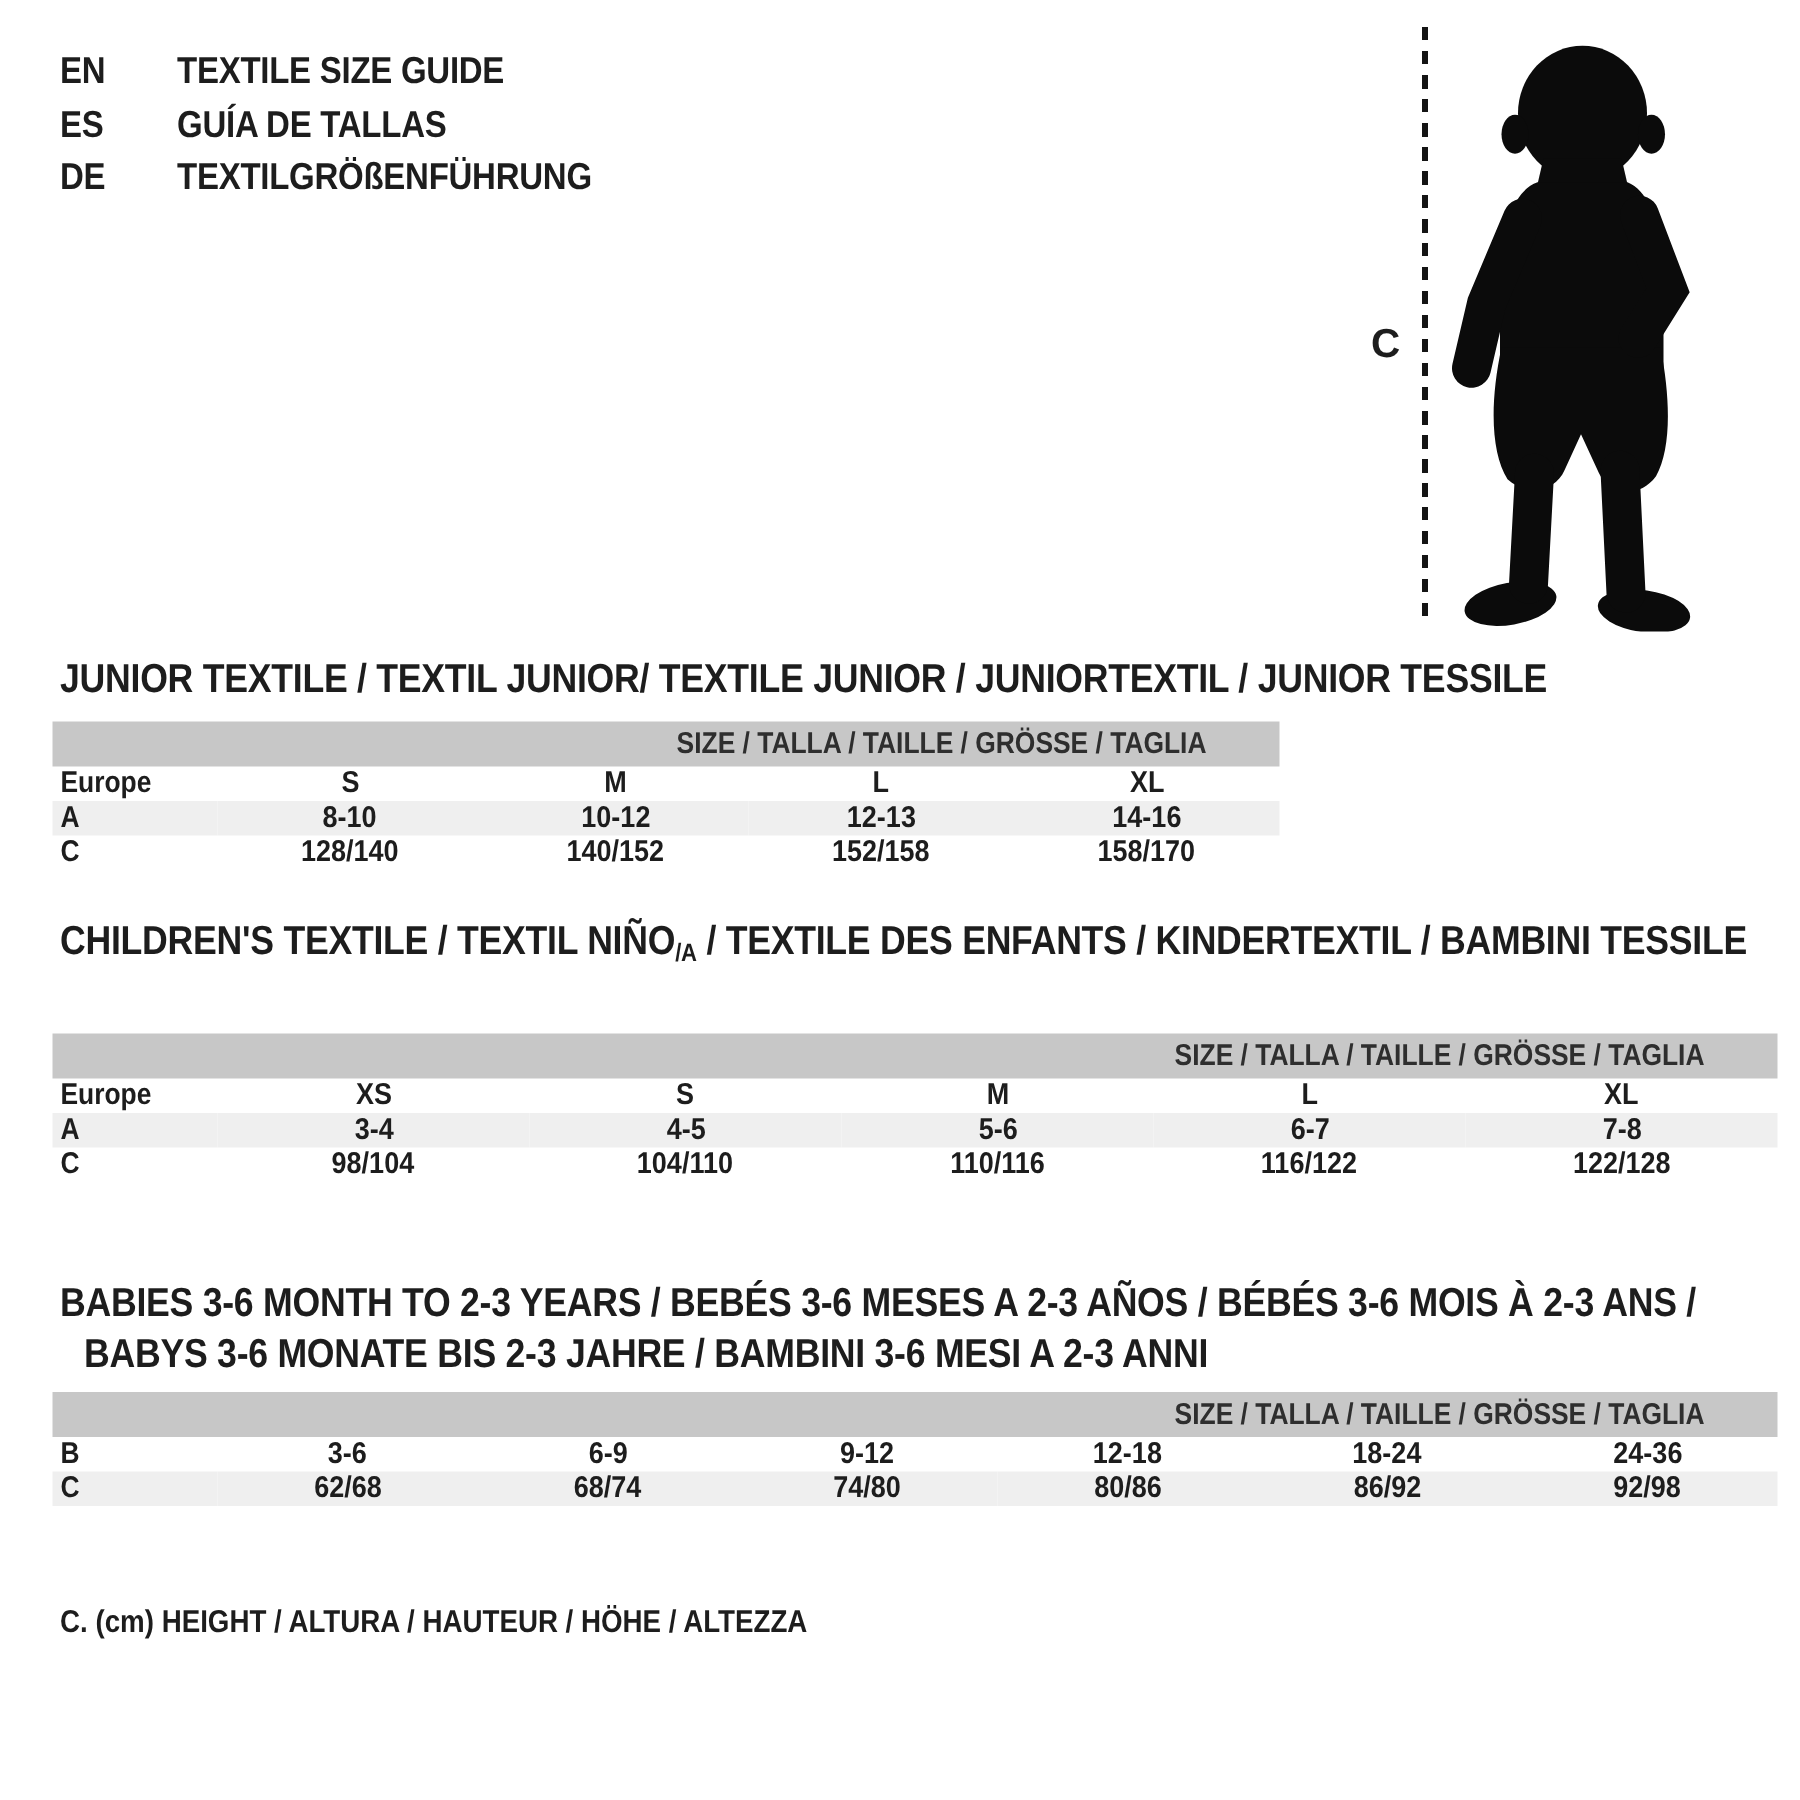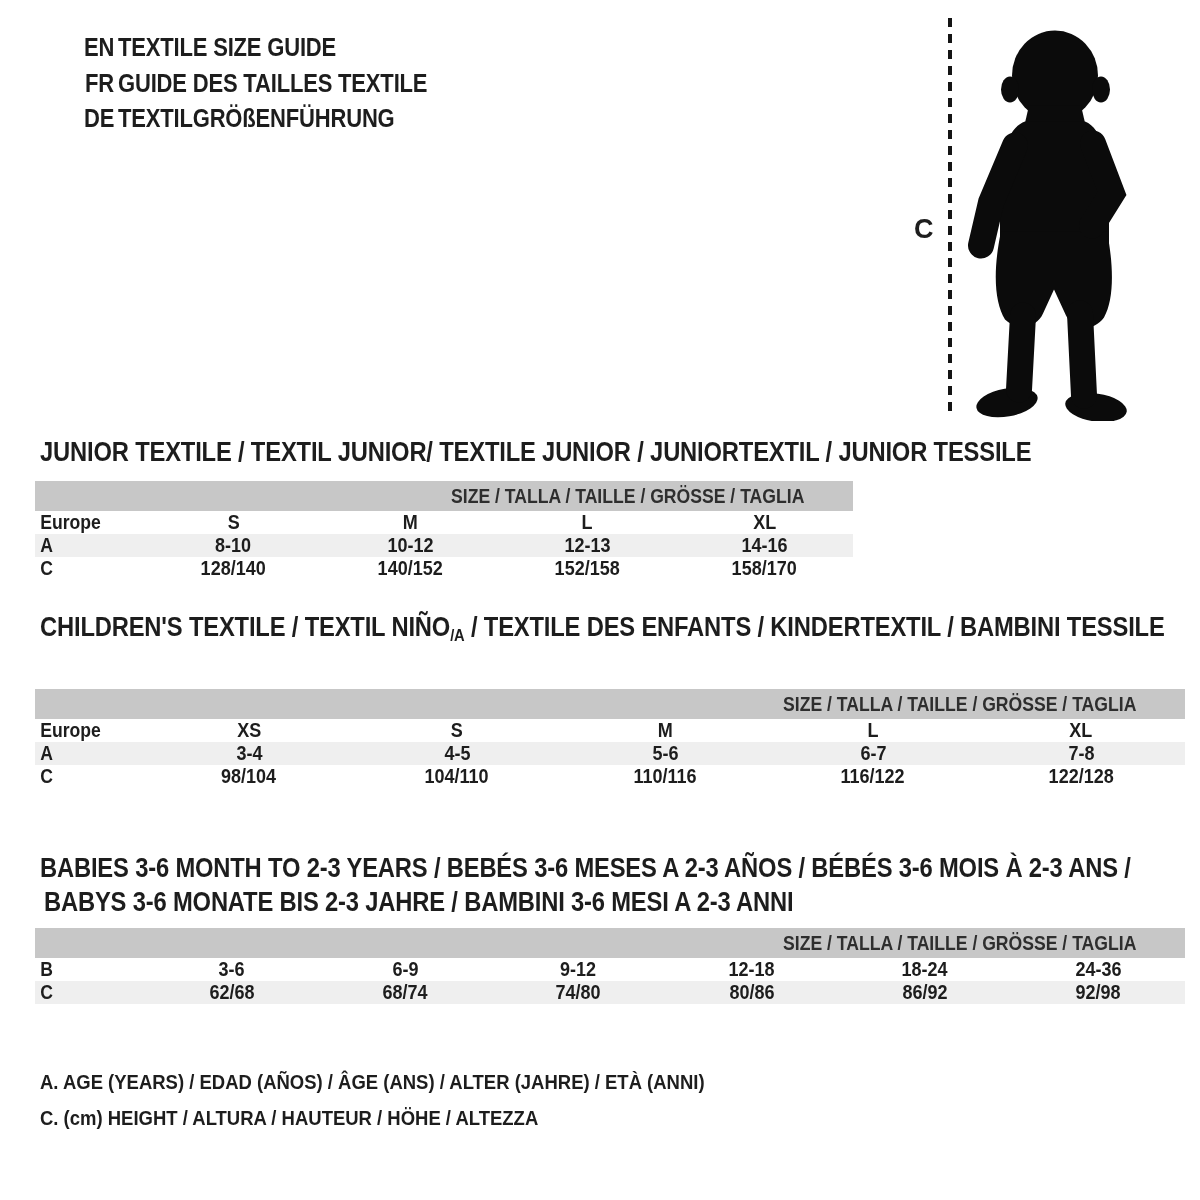--- a/index.html
+++ b/index.html
@@ -11,21 +11,21 @@
     font-family:"Liberation Sans","DejaVu Sans",sans-serif;
     font-weight:bold;
   }
   .abs { position:absolute; }
   
   .cx  { display:inline-block; transform:scaleX(0.88); transform-origin:0 50%; white-space:nowrap; }
   .cxc { display:inline-block; transform:scaleX(0.90); transform-origin:50% 50%; white-space:nowrap; }
 
   
   .lang-row { display:flex; height:35.5px; align-items:center; font-size:25px; letter-spacing:-0.2px; }
-  .lang-code { width:78px; flex:0 0 78px;text-align:right; }
+  .lang-code { width:78px; flex:0 0 78px; }
 
   
   .measure-line {
     width:4px; height:400px;
     background:repeating-linear-gradient(180deg,#141414 0 9px,transparent 9px 16px);
   }
   .measure-label { font-size:27px; }
 
   
   .sec-title { font-size:27px; letter-spacing:-0.2px; }
@@ -49,22 +49,22 @@
 </style>
 </head>
 <body>
 
 <div class="abs" style="left:40px; top:30px;">
   <div class="lang-row">
     <span class="lang-code"><span class="cx">EN</span></span>
     <span class="cx">TEXTILE SIZE GUIDE</span>
   </div>
   <div class="lang-row">
-    <span class="lang-code"><span class="cx">FR</span></span>
-    <span class="cx">GUIDE DES TAILLES TEXTILE</span>
+    <span class="lang-code"><span class="cx">ES</span></span>
+    <span class="cx">GUÍA DE TALLAS</span>
   </div>
   <div class="lang-row">
     <span class="lang-code"><span class="cx">DE</span></span>
     <span class="cx">TEXTILGRÖßENFÜHRUNG</span>
   </div>
 </div>
 
 <div>
   <span class="abs measure-label" style="left:914px; top:214px;">C</span>
   <div class="abs measure-line" style="left:948px; top:18px;"></div>
@@ -166,21 +166,21 @@
     <td><span class="cxc">110/116</span></td>
     <td><span class="cxc">116/122</span></td>
     <td><span class="cxc">122/128</span></td>
   </tr>
 </tbody>
   </table>
 
 <div class="abs sec-title" style="left:40px; top:853px;">
   <span class="cx">BABIES 3-6 MONTH TO 2-3 YEARS / BEBÉS 3-6 MESES A 2-3 AÑOS / BÉBÉS 3-6 MOIS À 2-3 ANS /</span>
 </div>
-<div class="abs sec-title" style="left:44px; top:887px;text-align:right;">
+<div class="abs sec-title" style="left:56px; top:887px;text-align:right;">
   <span class="cx">BABYS 3-6 MONATE BIS 2-3 JAHRE / BAMBINI 3-6 MESI A 2-3 ANNI</span>
 </div>
 <table class="abs size-table" style="left:35px; top:928px; width:1150px;">
   <colgroup>
       <col style="width:110px">
       <col>
       <col>
       <col>
       <col>
       <col>
@@ -206,18 +206,15 @@
     <td><span class="cxc">74/80</span></td>
     <td><span class="cxc">80/86</span></td>
     <td><span class="cxc">86/92</span></td>
     <td><span class="cxc">92/98</span></td>
   </tr>
 </tbody>
   </table>
 
 <div class="abs" style="left:40px; top:1070px;">
   <div class="legend-line">
-    <span class="cx">A. AGE (YEARS) / EDAD (AÑOS) / ÂGE (ANS) / ALTER (JAHRE) / ETÀ (ANNI)</span>
-  </div>
-  <div class="legend-line">
     <span class="cx">C. (cm) HEIGHT / ALTURA / HAUTEUR / HÖHE / ALTEZZA</span>
   </div>
 </div>
 
 </body></html>

